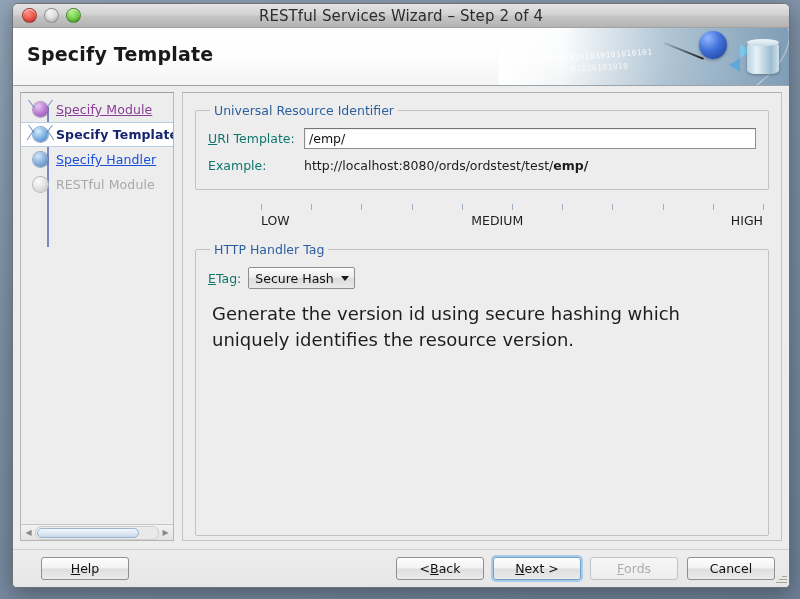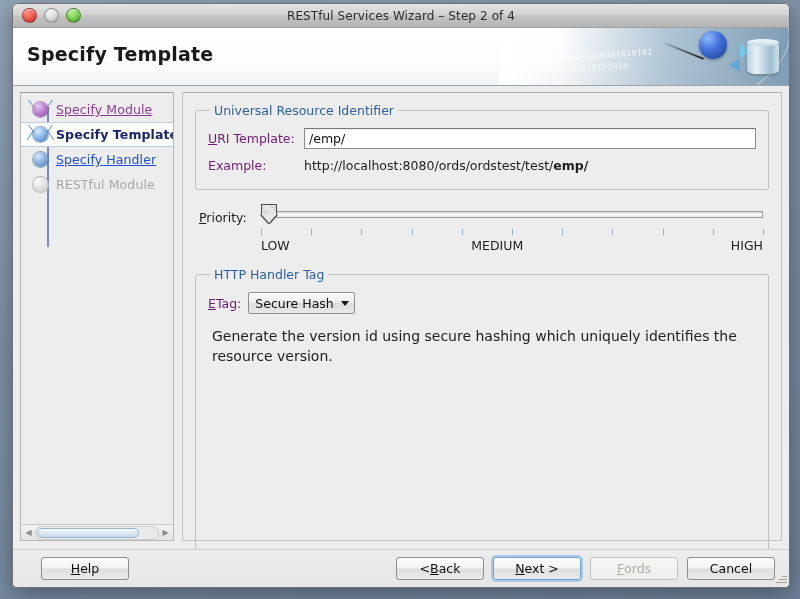--- a/index.html
+++ b/index.html
@@ -53,21 +53,21 @@
     border: 1px solid rgba(0,0,0,0.33);
     box-shadow: inset 0 1px 1px rgba(255,255,255,0.75), inset 0 -2px 3px rgba(0,0,0,0.12);
   }
   .tl-close  { background: radial-gradient(circle at 35% 28%, #ff8e84 0%, #f0564a 55%, #c3342c 100%); }
   .tl-min    { background: radial-gradient(circle at 35% 28%, #f4f4f4 0%, #dcdcdc 55%, #bdbdbd 100%); }
   .tl-max    { background: radial-gradient(circle at 35% 28%, #b6f08a 0%, #71cf48 55%, #4a9c2b 100%); }
   .title-text {
     position: absolute;
     left: 0; right: 0;
     text-align: center;
-    font-size: 12px;
+    font-size: 15px;
     color: #2d2d2d;
     letter-spacing: 0.1px;
     pointer-events: none;
   }
 
   
   .banner {
     position: relative;
     flex: 0 0 57px;
     height: 57px;
@@ -324,21 +324,21 @@
   }
 
   .row {
     display: flex;
     align-items: center;
     margin-bottom: 9px;
   }
   .row:last-child { margin-bottom: 4px; }
   .fld-label {
     font-size: 12.5px;
-    color: #701a75;
+    color: #0f766e;
     width: 96px;
     flex: 0 0 96px;
   }
   .fld-label .mn { text-decoration: underline; }
   .txtfield {
     flex: 1 1 auto;
     height: 21px;
     background: #ffffff;
     border: 1px solid #8e8e8e;
     border-top-color: #767676;
@@ -452,21 +452,21 @@
     display: flex;
     align-items: center;
     margin-bottom: 12px;
   }
   .etag-row .fld-label {
     width: auto;
     flex: 0 0 auto;
     margin-right: 7px;
   }
   .etag-desc {
-    font-size: 14px;
+    font-size: 18px;
     color: #1d1d1d;
     line-height: 1.45;
     max-width: 560px;
     margin-left: 4px;
   }
   .etag-group {
     min-height: 270px;
   }
 
   
@@ -613,30 +613,20 @@
             <div class="fld-label"><span class="mn">U</span><span>RI Template:</span></div>
             <div class="txtfield" title="">/emp/</div>
           </div>
 
           <div class="row">
             <div class="fld-label">Example:</div>
             <div class="example-val"><span>http://localhost:8080/ords/ordstest/test/</span><b>emp/</b></div>
           </div>
         </fieldset>
 
-        <div class="slider-row">
-          <div class="slider-label"><span class="mn">P</span><span>riority:</span></div>
-          <div class="slider-area">
-            <div class="slider-track"></div>
-            <div class="slider-thumb" style="left: 0px;">
-              <div class="cap"></div>
-                <div class="pt"></div>
-            </div>
-          </div>
-        </div>
         <div class="ticks">
             <i class="tick" style="left: 0%;"></i>
             <i class="tick" style="left: 10%;"></i>
             <i class="tick" style="left: 20%;"></i>
             <i class="tick" style="left: 30%;"></i>
             <i class="tick" style="left: 40%;"></i>
             <i class="tick" style="left: 50%;"></i>
             <i class="tick" style="left: 60%;"></i>
             <i class="tick" style="left: 70%;"></i>
             <i class="tick" style="left: 80%;"></i>

